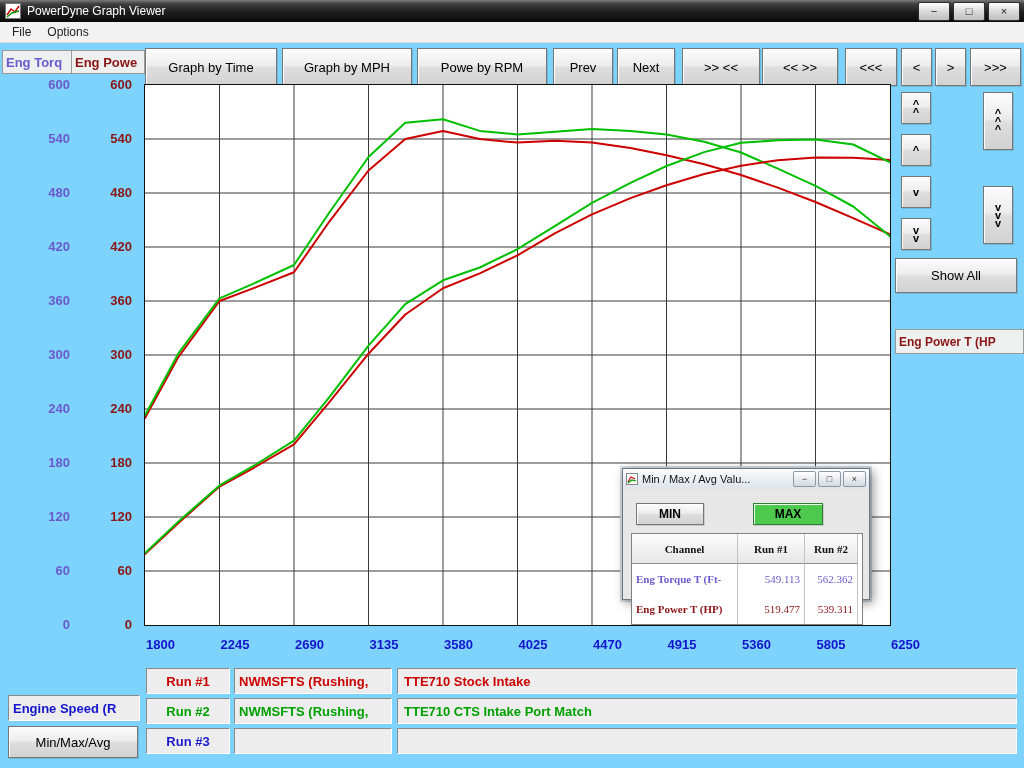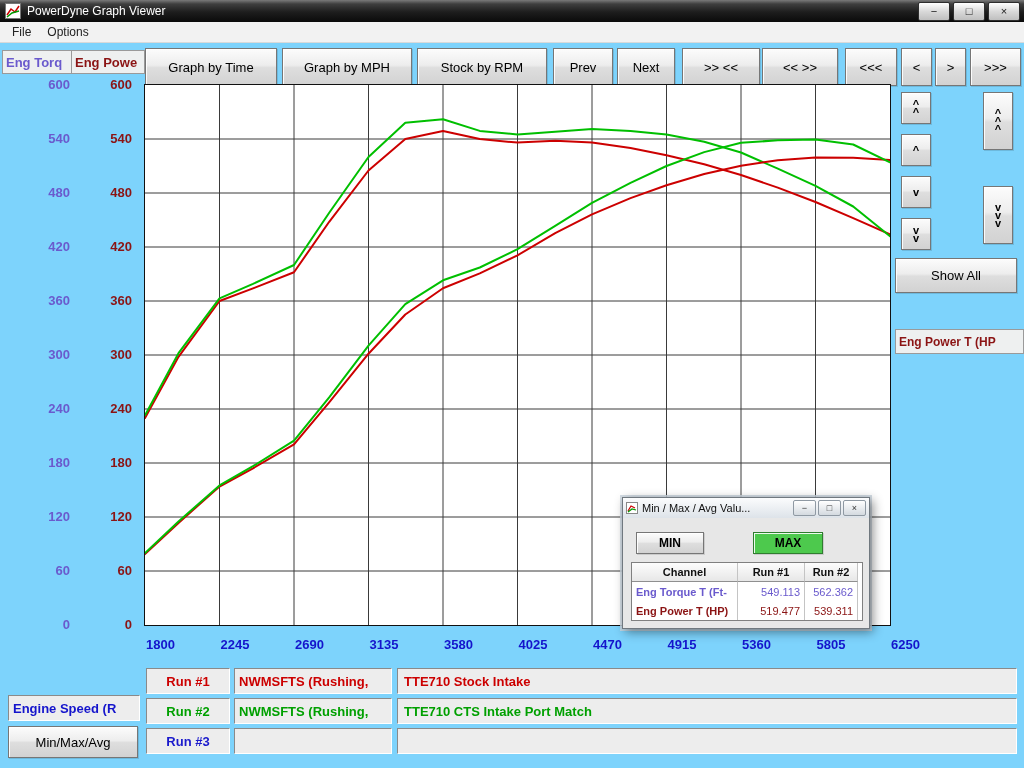--- a/index.html
+++ b/index.html
@@ -37,35 +37,35 @@
 
   
   .chev-stack{flex-direction:column;}
   .chev-stack div{height:8px;line-height:8px;font-size:11px;font-weight:bold;text-align:center;}
 
   .legendbox{position:absolute;height:23px;border:1px solid #9a9a9a;background:#eef0f0;
     display:flex;align-items:center;padding-left:3px;font-size:12px;font-weight:bold;
     white-space:nowrap;overflow:hidden;}
 
   
-  .mmwin{position:absolute;left:622px;top:497px;width:246px;height:130px;background:#e7e7e7;
+  .mmwin{position:absolute;left:622px;top:468px;width:246px;height:130px;background:#e7e7e7;
     border:1px solid #70787f;box-shadow:3px 3px 10px rgba(0,0,0,.45),0 0 0 2px rgba(205,215,225,.85);}
   .mmtitle{position:absolute;left:0;top:0;right:0;height:20px;
     background:linear-gradient(180deg,#fbfcfd,#dde3e9);border-bottom:1px solid #aab2ba;
     display:flex;align-items:center;font-size:11px;color:#111;padding:0 3px;}
   .mmtitle .mic{margin-right:4px;display:flex;}
   .mmtitle .mtext{flex:1;white-space:nowrap;overflow:hidden;}
   .mbtn{width:21px;height:14px;margin-left:2px;border:1px solid #8f99a3;border-radius:2px;
     background:linear-gradient(180deg,#ffffff,#d4dae0);display:flex;align-items:center;
     justify-content:center;font-size:9px;color:#333;line-height:1;}
   .mmbody{position:absolute;left:0;top:20px;right:0;bottom:0;background:#e7e7e7;}
   .mmtable{position:absolute;left:8px;top:44px;width:230px;background:#fff;border:1px solid #808080;
     display:grid;grid-template-columns:106px 67px 53px;font-size:11px;}
-  .mmcell{height:19px;display:flex;align-items:center;border-right:1px solid #c4c4c4;
-    padding:0 4px;box-sizing:border-box;white-space:nowrap;overflow:hidden;}
+  .mmcell{height:30px;display:flex;align-items:center;border-right:1px solid #c4c4c4;
+    padding:0 4px;box-sizing:border-box;white-space:nowrap;overflow:hidden;font-family:Liberation Serif, serif;}
   .mmhead{justify-content:center;background:linear-gradient(180deg,#fdfdfd,#e7e7e7);
     border-bottom:1px solid #8f8f8f;font-weight:bold;color:#111;}
   .mmchan{font-weight:bold;}
   .mmval{justify-content:flex-end;}
 
   
   .sunk{position:absolute;height:26px;box-sizing:border-box;background:#ededed;
     border-top:1px solid #8a8a8a;border-left:1px solid #8a8a8a;
     border-bottom:1px solid #ffffff;border-right:1px solid #ffffff;
     display:flex;align-items:center;font-size:13px;font-weight:bold;
@@ -97,21 +97,21 @@
   <div class="menubar">
     <span class="menu-item">File</span>
     <span class="menu-item">Options</span>
   </div>
 
   <div class="tabbox" style="left: 2px; top: 50px; width: 66px; color: rgb(106, 90, 205);">Eng Torq</div>
   <div class="tabbox" style="left: 71px; top: 50px; width: 69px; color: rgb(139, 20, 20);">Eng Powe</div>
 
   <div class="btn3d" style="left:145px;top:48px;width:130px;height:36px;">Graph by Time</div>
   <div class="btn3d" style="left:282px;top:48px;width:128px;height:36px;">Graph by MPH</div>
-  <div class="btn3d" style="left:417px;top:48px;width:128px;height:36px;">Stock by RPM</div>
+  <div class="btn3d" style="left:417px;top:48px;width:128px;height:36px;">Powe by RPM</div>
   <div class="btn3d" style="left:553px;top:48px;width:58px;height:36px;text-align:right;">Prev</div>
   <div class="btn3d" style="left:617px;top:48px;width:56px;height:36px;">Next</div>
   <div class="btn3d" style="left:682px;top:48px;width:76px;height:36px;">&gt;&gt; &lt;&lt;</div>
   <div class="btn3d" style="left:762px;top:48px;width:74px;height:36px;">&lt;&lt; &gt;&gt;</div>
   <div class="btn3d" style="left:845px;top:48px;width:50px;height:36px;">&lt;&lt;&lt;</div>
   <div class="btn3d" style="left:901px;top:48px;width:29px;height:36px;">&lt;</div>
   <div class="btn3d" style="left:935px;top:48px;width:29px;height:36px;">&gt;</div>
   <div class="btn3d" style="left:970px;top:48px;width:49px;height:36px;">&gt;&gt;&gt;</div>
 
   <div class="chartbox">

